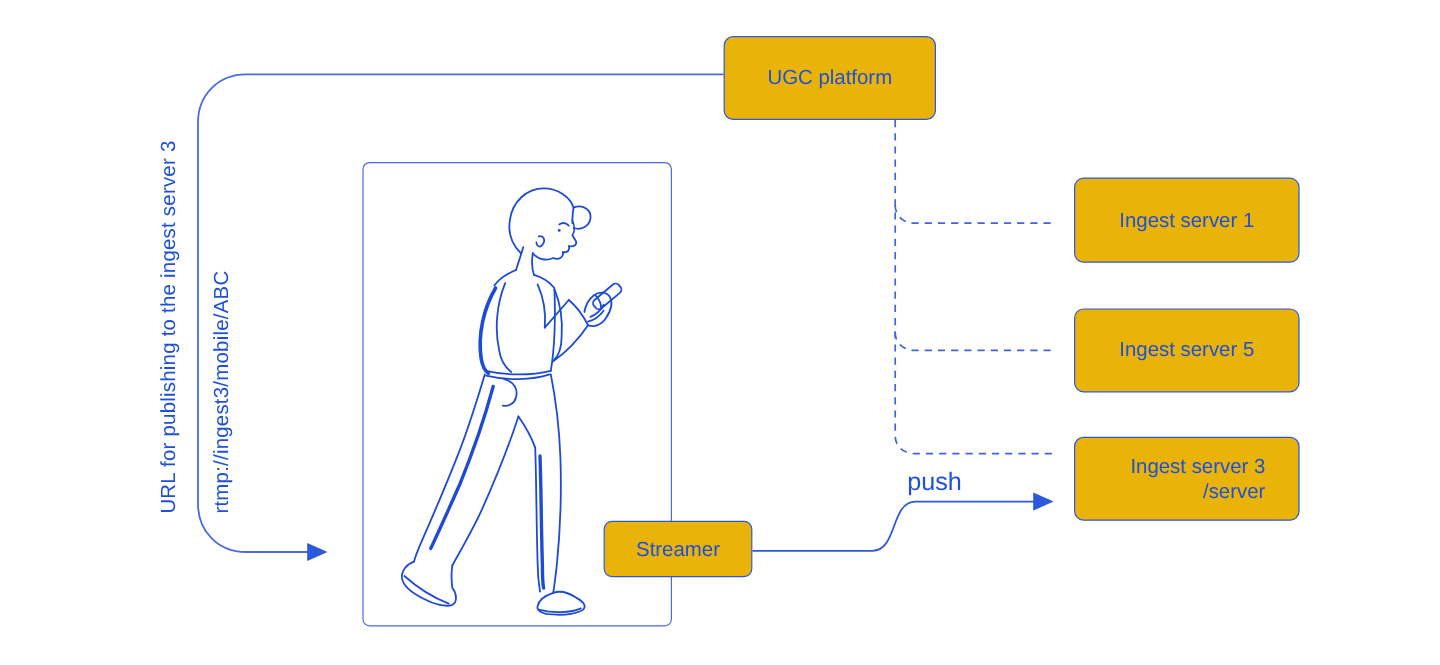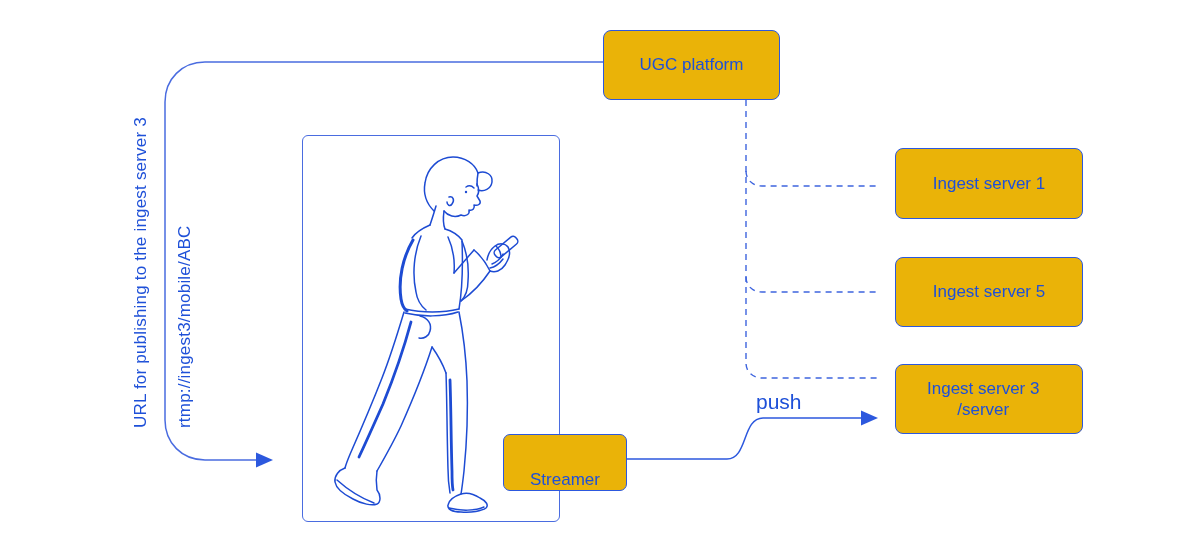--- a/index.html
+++ b/index.html
@@ -13,26 +13,26 @@
 
   .diagram-svg{position:absolute;left:0;top:0;z-index:2;}
 
   .person-box{position:absolute;left:302px;top:135px;width:258px;height:387px;
     border:1.4px solid var(--connector);border-radius:6px;z-index:1;}
 
   .node{position:absolute;background:#eab308;border:1.5px solid var(--stroke);
     border-radius:8px;display:flex;align-items:center;justify-content:center;
     font-size:17px;color:var(--text);z-index:3;line-height:1.25;}
   .node.ugc{left:603px;top:30px;width:177px;height:70px;}
-  .node.streamer{left:503px;top:434px;width:124px;height:57px;border-radius:7px;align-items:flex-end;}
+  .node.streamer{left:503px;top:434px;width:124px;height:47px;border-radius:7px;}
   .node.ingest1{left:895px;top:148px;width:188px;height:71px;}
   .node.ingest2{left:895px;top:257px;width:188px;height:70px;}
   .node.ingest3{left:895px;top:364px;width:188px;height:70px;
     justify-content:flex-start;padding-left:31px;}
-  .node .two-line{display:block;text-align:center;}
+  .node .two-line{display:block;text-align:right;margin-left:15px;}
 
   .vlabel{position:absolute;z-index:4;white-space:nowrap;color:var(--text);
     font-size:17px;letter-spacing:.2px;transform:rotate(-90deg);transform-origin:0 0;}
   .vlabel.caption{left:131px;top:428px;}
   .vlabel.rtmp{left:175px;top:428px;}
 
   .push-label{position:absolute;left:756px;top:390px;z-index:4;
     color:var(--text);font-size:21px;}
 </style>
 </head>

